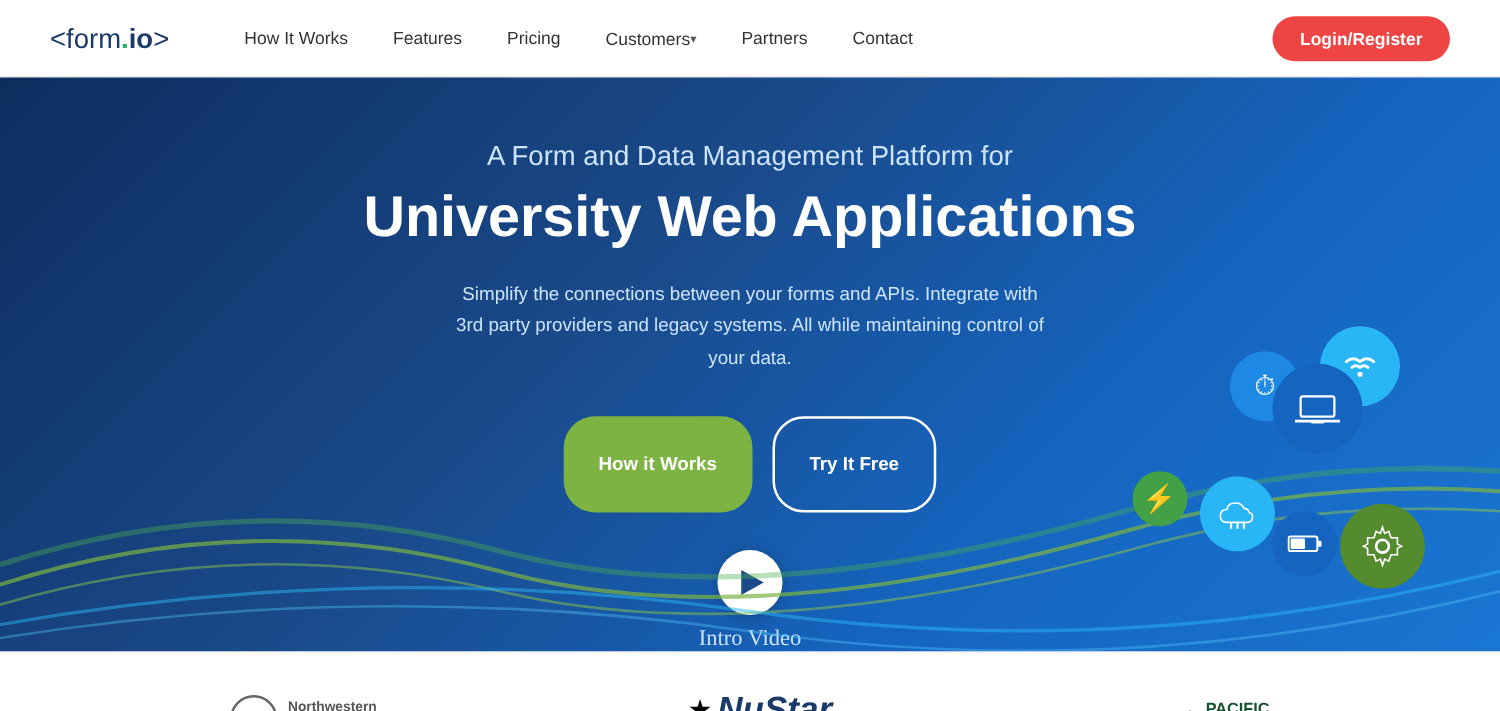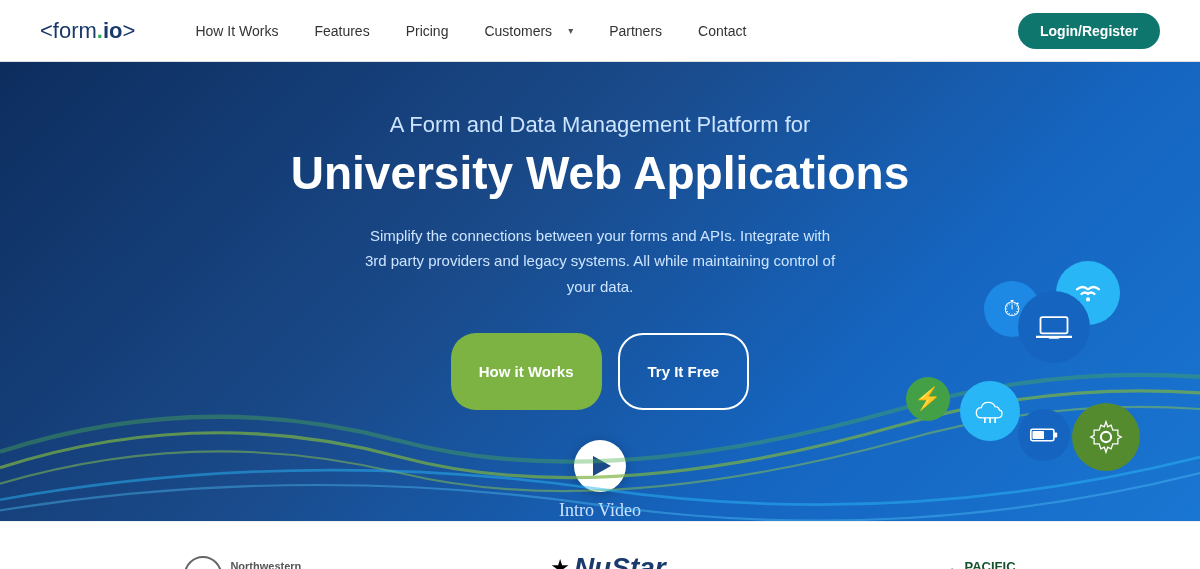--- a/index.html
+++ b/index.html
@@ -35,29 +35,29 @@
     .nav-links a {
       text-decoration: none;
       color: #333;
       font-size: 14px;
       font-weight: 500;
       white-space: nowrap;
     }
     .nav-links .dropdown {
       display: flex;
       align-items: center;
-      gap: 16px;
+      gap: 0;
       cursor: pointer;
     }
     .nav-links .dropdown .chevron {
       font-size: 10px;
       color: #555;
     }
     .login-btn {
-      background: #0f766e;
+      background: #ef4444;
       color: #fff;
       border: none;
       border-radius: 25px;
       padding: 10px 22px;
       font-size: 14px;
       font-weight: 600;
       cursor: pointer;
       white-space: nowrap;
     }
 

